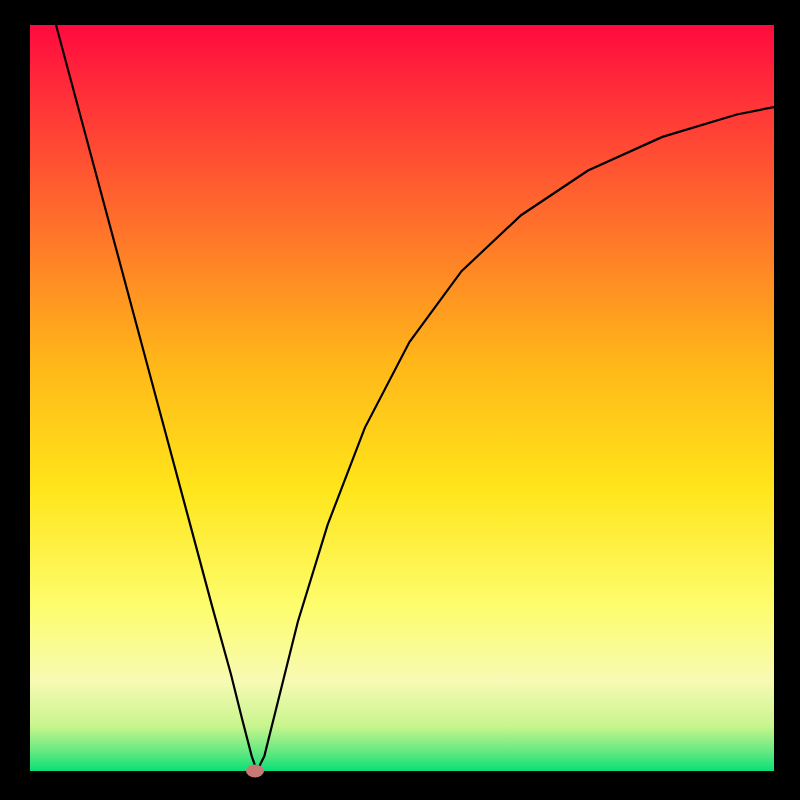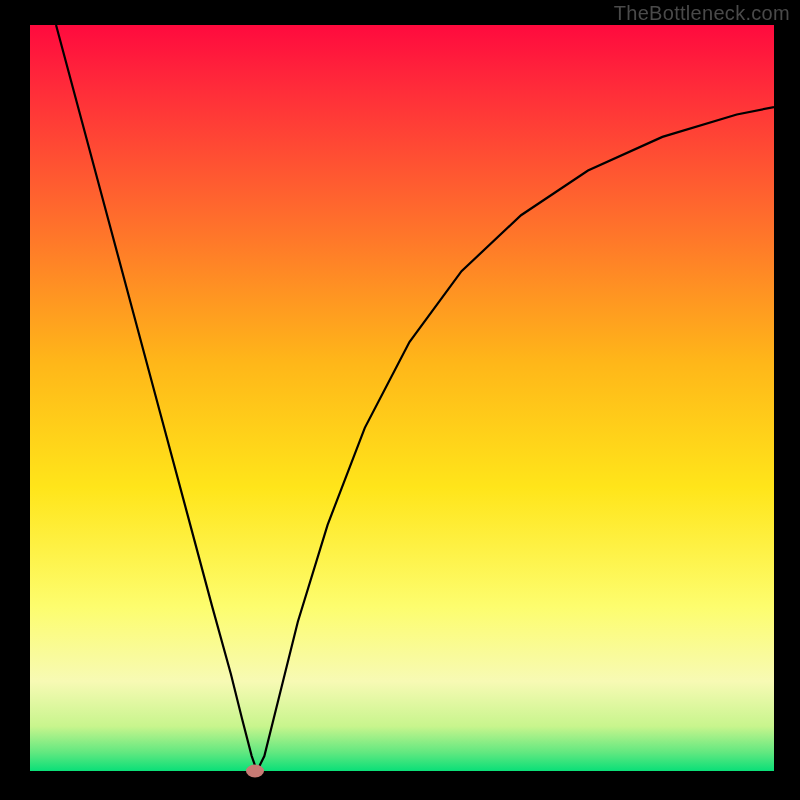--- a/index.html
+++ b/index.html
@@ -55,21 +55,20 @@
     background: #c77a74;
     border-radius: 50%;
     transform: translate(-50%, -50%);
     z-index: 5;
   }
 </style>
 </head>
 <body>
 
 <div class="chart-container">
-  <div class="watermark">TheBottleneck.com</div>
 
   <div class="plot-area">
     <svg class="grad-rect" viewBox="0 0 100 100" preserveAspectRatio="none">
       <defs>
         <linearGradient id="bg-grad" x1="0" y1="0" x2="0" y2="1">
             <stop offset="0%" stop-color="#ff0a3e"></stop>
             <stop offset="8%" stop-color="#ff2a3a"></stop>
             <stop offset="25%" stop-color="#ff6a2d"></stop>
             <stop offset="45%" stop-color="#ffb619"></stop>
             <stop offset="62%" stop-color="#ffe51a"></stop>

